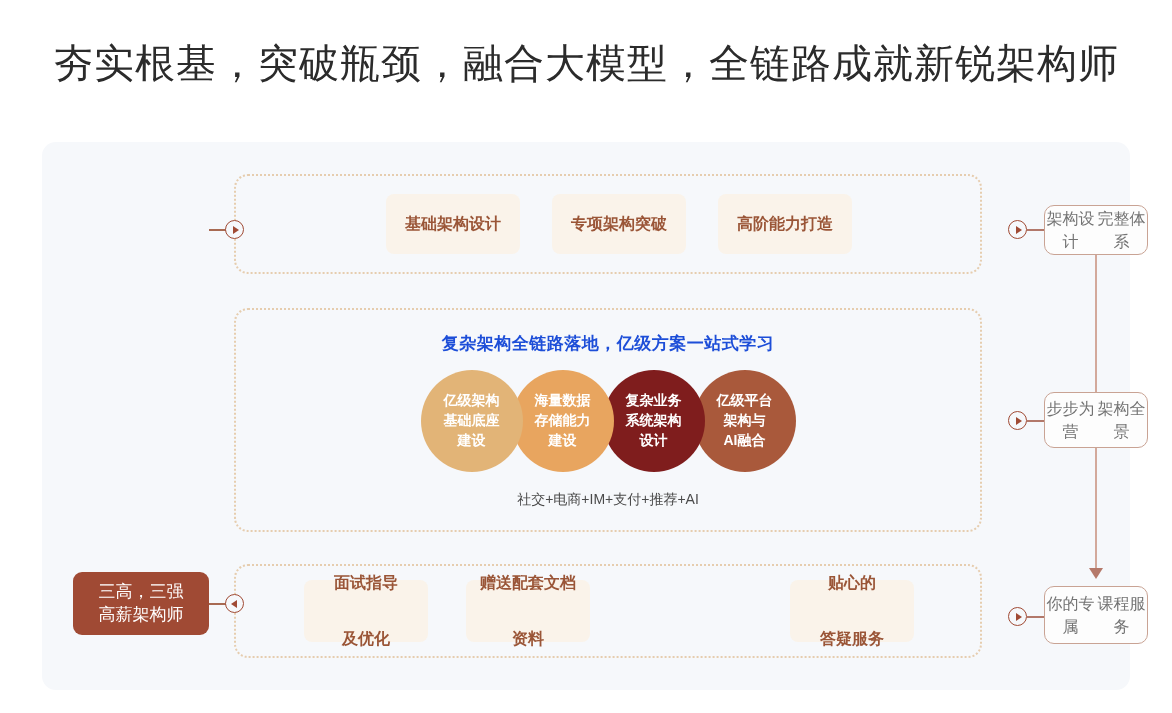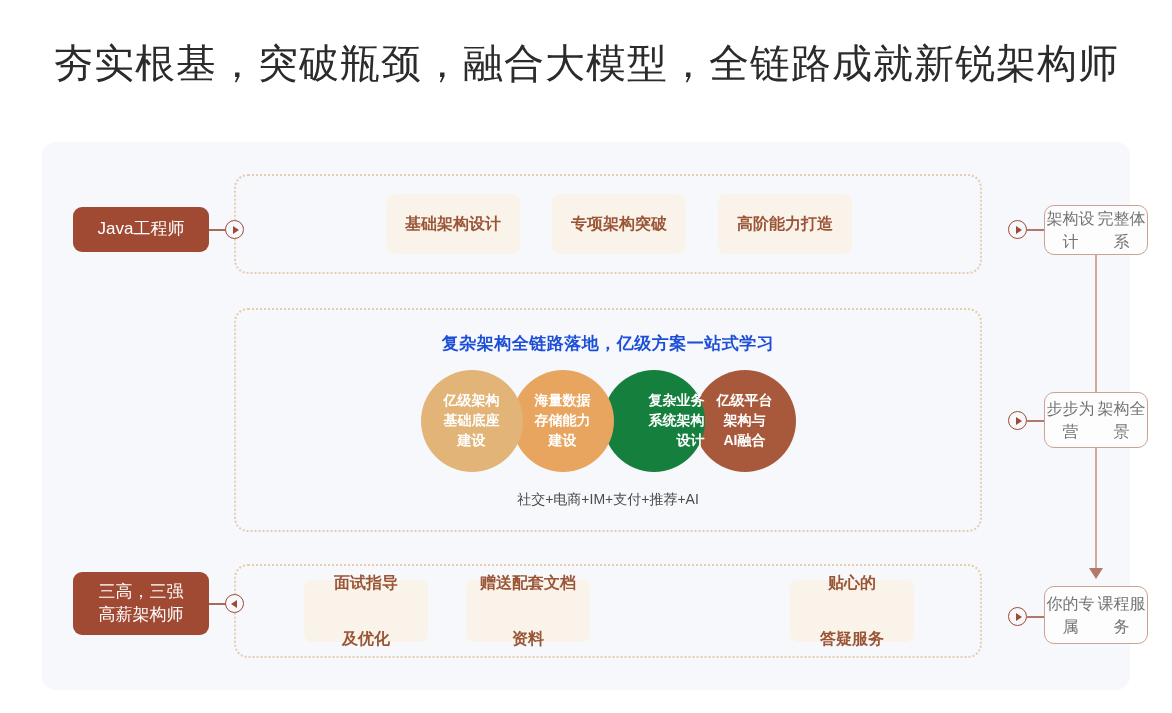--- a/index.html
+++ b/index.html
@@ -204,21 +204,21 @@
     line-height: 1.42;
     display: flex;
     flex-direction: column;
     align-items: center;
     justify-content: center;
     text-align: center;
   }
   .bubble:first-child { margin-left: 0; }
   .b0 { background: #e2b477; z-index: 5; }
   .b1 { background: #e8a55f; z-index: 4; }
-  .b2 { background: #15803d; z-index: 3; align-items: flex-end; }
+  .b2 { background: #7f1d1d; z-index: 3; }
   .b3 { background: #a9593b; z-index: 2; }
   .b4 { background: #681e15; z-index: 1; }
 
   .mid-caption {
     position: absolute;
     left: 192px; top: 349px;
     width: 748px;
     text-align: center;
     font-size: 14px;
     color: #4a4a4a;
@@ -230,23 +230,20 @@
 <div class="page">
 
   <div class="page-title">夯实根基，突破瓶颈，融合大模型，全链路成就新锐架构师</div>
 
   <div class="board">
 
     <div class="panel panel-top"></div>
     <div class="panel panel-mid"></div>
     <div class="panel panel-bottom"></div>
 
-    <div class="role-badge role-top">
-      <span>Java工程师</span>
-    </div>
     <div class="badge-stub stub-top"></div>
     <div class="marker right marker-l1">
       <span class="tri"></span>
     </div>
 
     <div class="role-badge role-bottom">
       <span>三高，三强</span>
       <span>高薪架构师</span>
     </div>
     <div class="badge-stub stub-bottom"></div>

